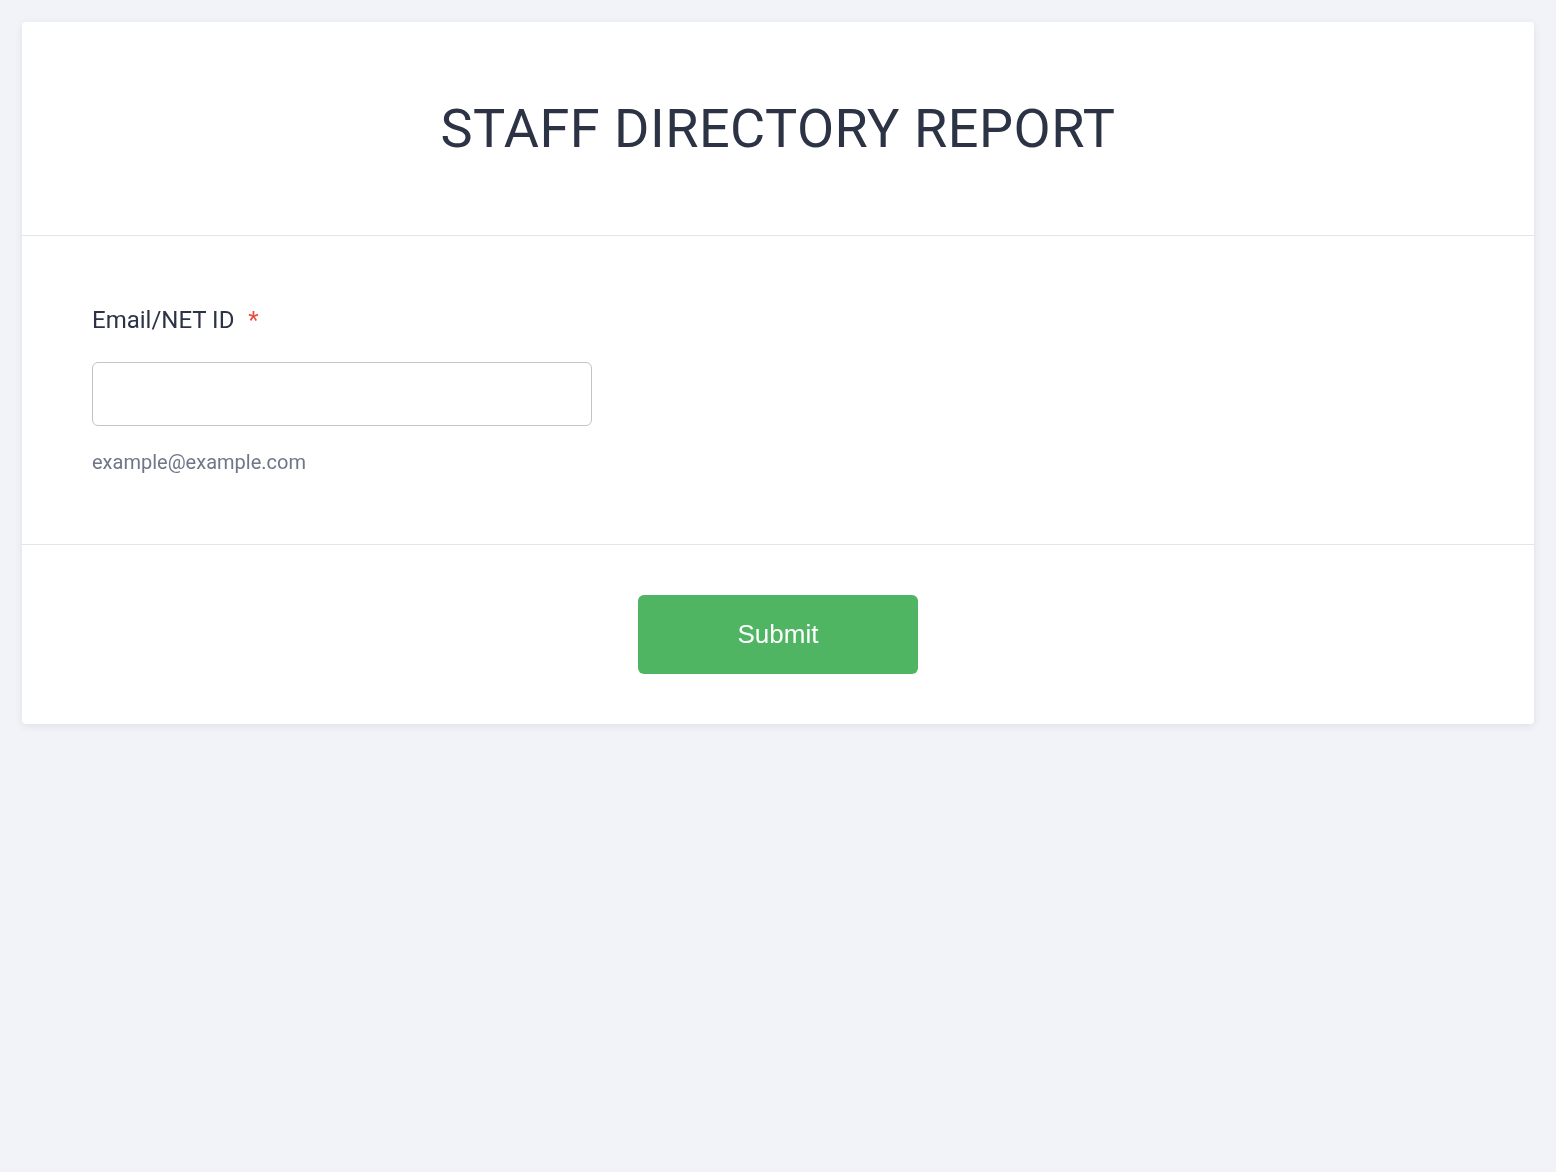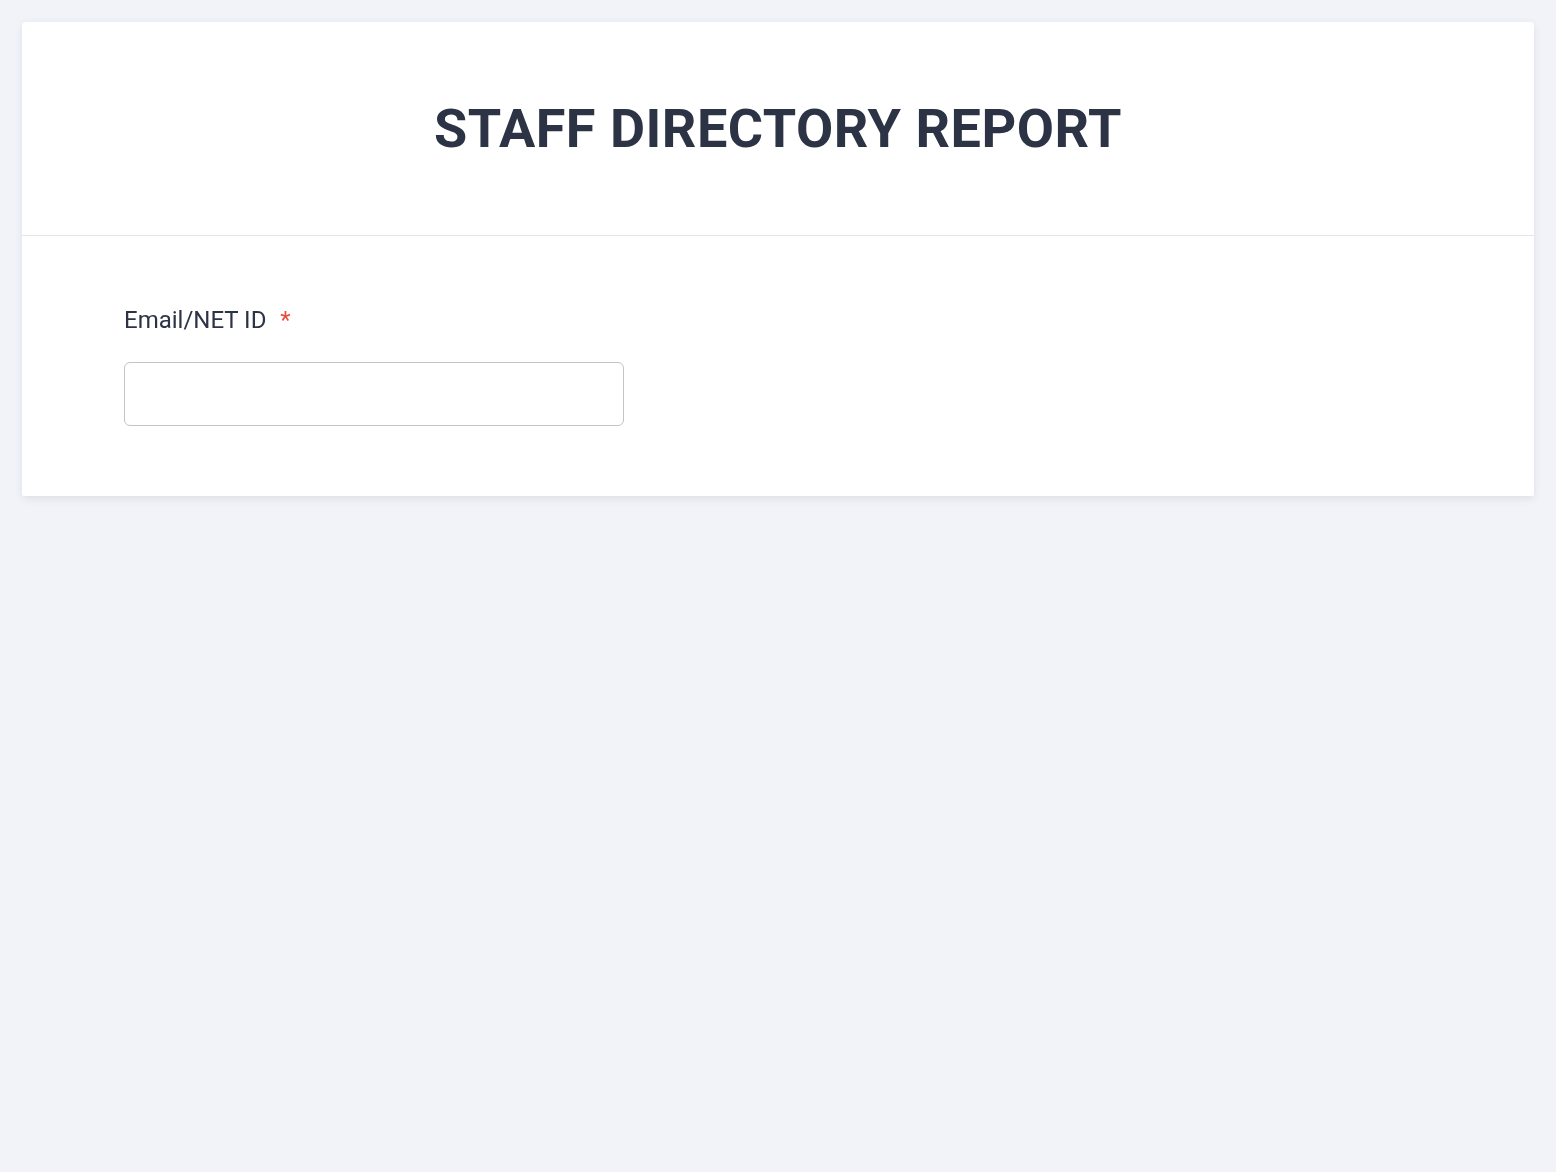--- a/index.html
+++ b/index.html
@@ -20,26 +20,26 @@
       width: 100%;
       overflow: hidden;
     }
     .header-section {
       padding: 75px 40px 75px;
       text-align: center;
       border-bottom: 1px solid #e5e5e9;
     }
     .form-title {
       font-size: 54px;
-      font-weight: 700;
+      font-weight: 400;
       color: #2c3345;
       letter-spacing: 0.5px;
     }
     .fields-section {
-      padding: 70px 102px 70px;
+      padding: 70px 70px 70px;
       border-bottom: 1px solid #e5e5e9;
     }
     .form-field {
       margin-bottom: 70px;
     }
     .form-field:last-child {
       margin-bottom: 0;
     }
     .field-label {
       display: block;
@@ -93,17 +93,21 @@
     <h1 class="form-title">STAFF DIRECTORY REPORT</h1>
   </div>
 
   <div class="fields-section">
     <div class="form-field">
       <label class="field-label">
         <span>Email/NET ID</span>
         <span class="required-asterisk">*</span>
       </label>
       <input type="text" class="text-input" value="" style="">
+      <span class="field-hint">example@example.com</span>
     </div>
 
   </div>
 
+  <div class="submit-section">
+    <button class="submit-button">Submit</button>
+  </div>
 </div>
 
 </body></html>

